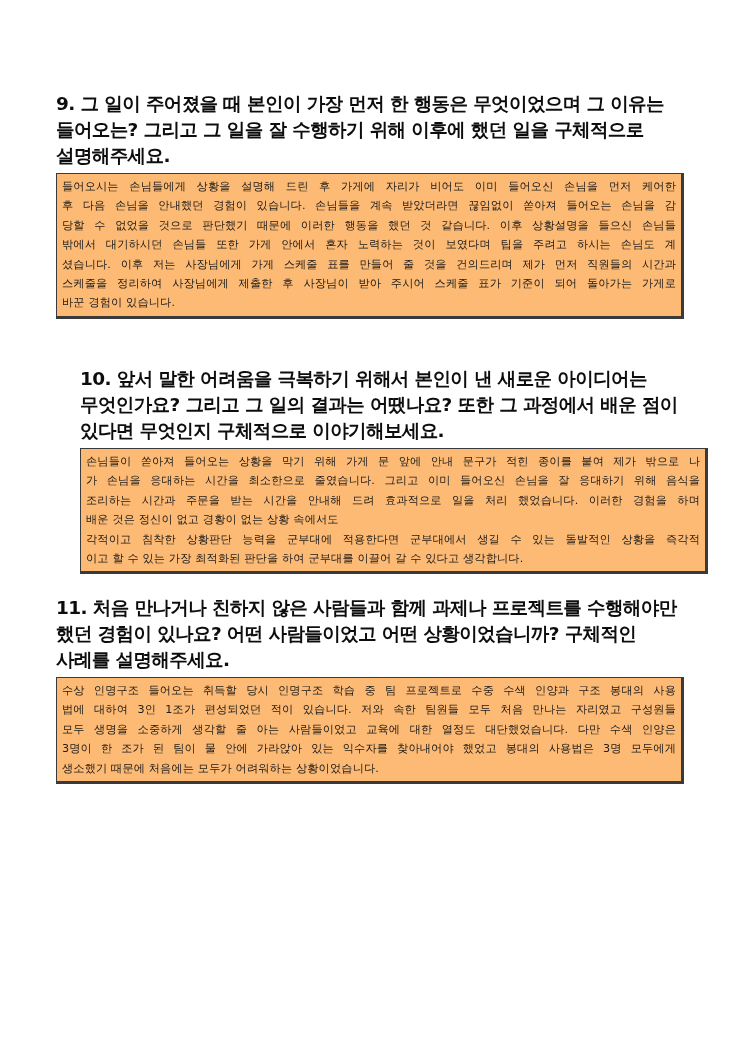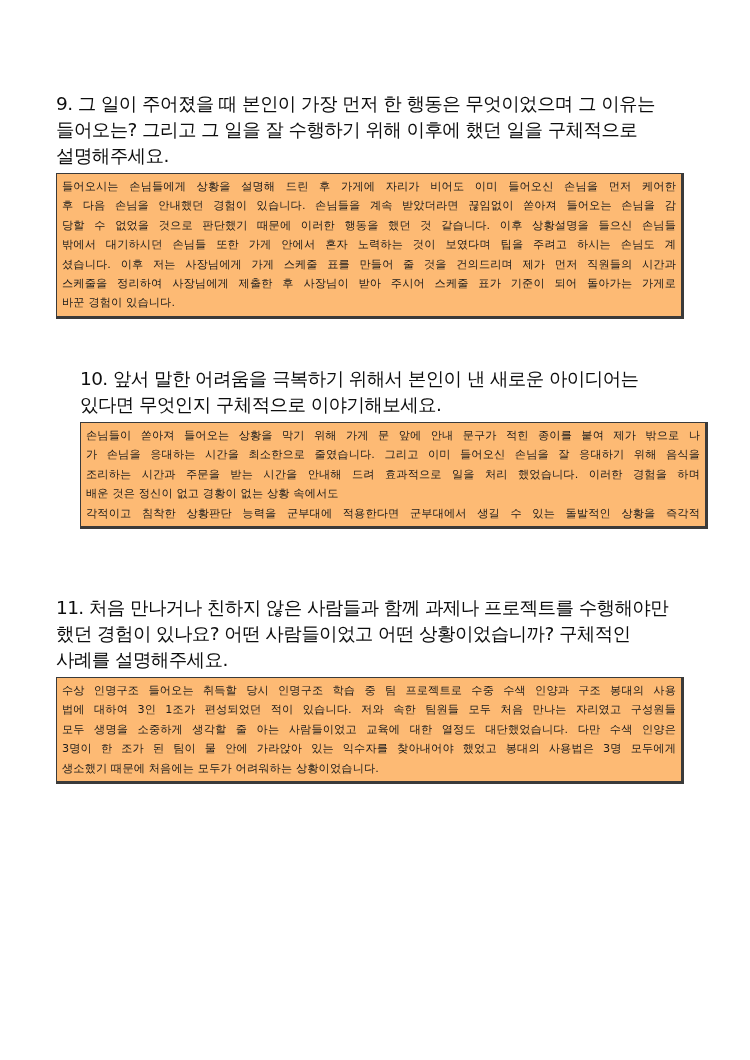--- a/index.html
+++ b/index.html
@@ -15,21 +15,21 @@
       font-family: "DejaVu Sans", sans-serif;
       color: #111111;
     }
     .section {
       position: absolute;
       left: 56px;
       width: 628px;
     }
     .question {
       font-family: "DejaVu Sans", sans-serif;
-      font-weight: normal;
+      font-weight: bold;
       font-size: 18.5px;
       line-height: 26px;
       letter-spacing: -0.6px;
       color: #0d0d0d;
       margin: 0 0 4px 0;
       white-space: nowrap;
     }
     .question .qline { display: block; }
     .answer-box {
       box-sizing: border-box;
@@ -74,28 +74,30 @@
     <span class="aline">밖에서 대기하시던 손님들 또한 가게 안에서 혼자 노력하는 것이 보였다며 팁을 주려고 하시는 손님도 계</span>
     <span class="aline">셨습니다. 이후 저는 사장님에게 가게 스케줄 표를 만들어 줄 것을 건의드리며 제가 먼저 직원들의 시간과</span>
     <span class="aline">스케줄을 정리하여 사장님에게 제출한 후 사장님이 받아 주시어 스케줄 표가 기준이 되어 돌아가는 가게로</span>
     <span class="aline last">바꾼 경험이 있습니다.</span>
   </div>
 </div>
 
 <div class="section" id="q10">
   <div class="question">
     <span class="qline">10. 앞서 말한 어려움을 극복하기 위해서 본인이 낸 새로운 아이디어는</span>
+    <span class="qline">무엇인가요? 그리고 그 일의 결과는 어땠나요? 또한 그 과정에서 배운 점이</span>
     <span class="qline">있다면 무엇인지 구체적으로 이야기해보세요.</span>
   </div>
   <div class="answer-box">
     <span class="aline">손님들이 쏟아져 들어오는 상황을 막기 위해 가게 문 앞에 안내 문구가 적힌 종이를 붙여 제가 밖으로 나</span>
     <span class="aline">가 손님을 응대하는 시간을 최소한으로 줄였습니다. 그리고 이미 들어오신 손님을 잘 응대하기 위해 음식을</span>
     <span class="aline">조리하는 시간과 주문을 받는 시간을 안내해 드려 효과적으로 일을 처리 했었습니다. 이러한 경험을 하며</span>
     <span class="aline last">배운 것은 정신이 없고 경황이 없는 상황 속에서도</span>
     <span class="aline">각적이고 침착한 상황판단 능력을 군부대에 적용한다면 군부대에서 생길 수 있는 돌발적인 상황을 즉각적</span>
+    <span class="aline last">이고 할 수 있는 가장 최적화된 판단을 하여 군부대를 이끌어 갈 수 있다고 생각합니다.</span>
   </div>
 </div>
 
 <div class="section" id="q11">
   <div class="question">
     <span class="qline">11. 처음 만나거나 친하지 않은 사람들과 함께 과제나 프로젝트를 수행해야만</span>
     <span class="qline">했던 경험이 있나요? 어떤 사람들이었고 어떤 상황이었습니까? 구체적인</span>
     <span class="qline">사례를 설명해주세요.</span>
   </div>
   <div class="answer-box">

